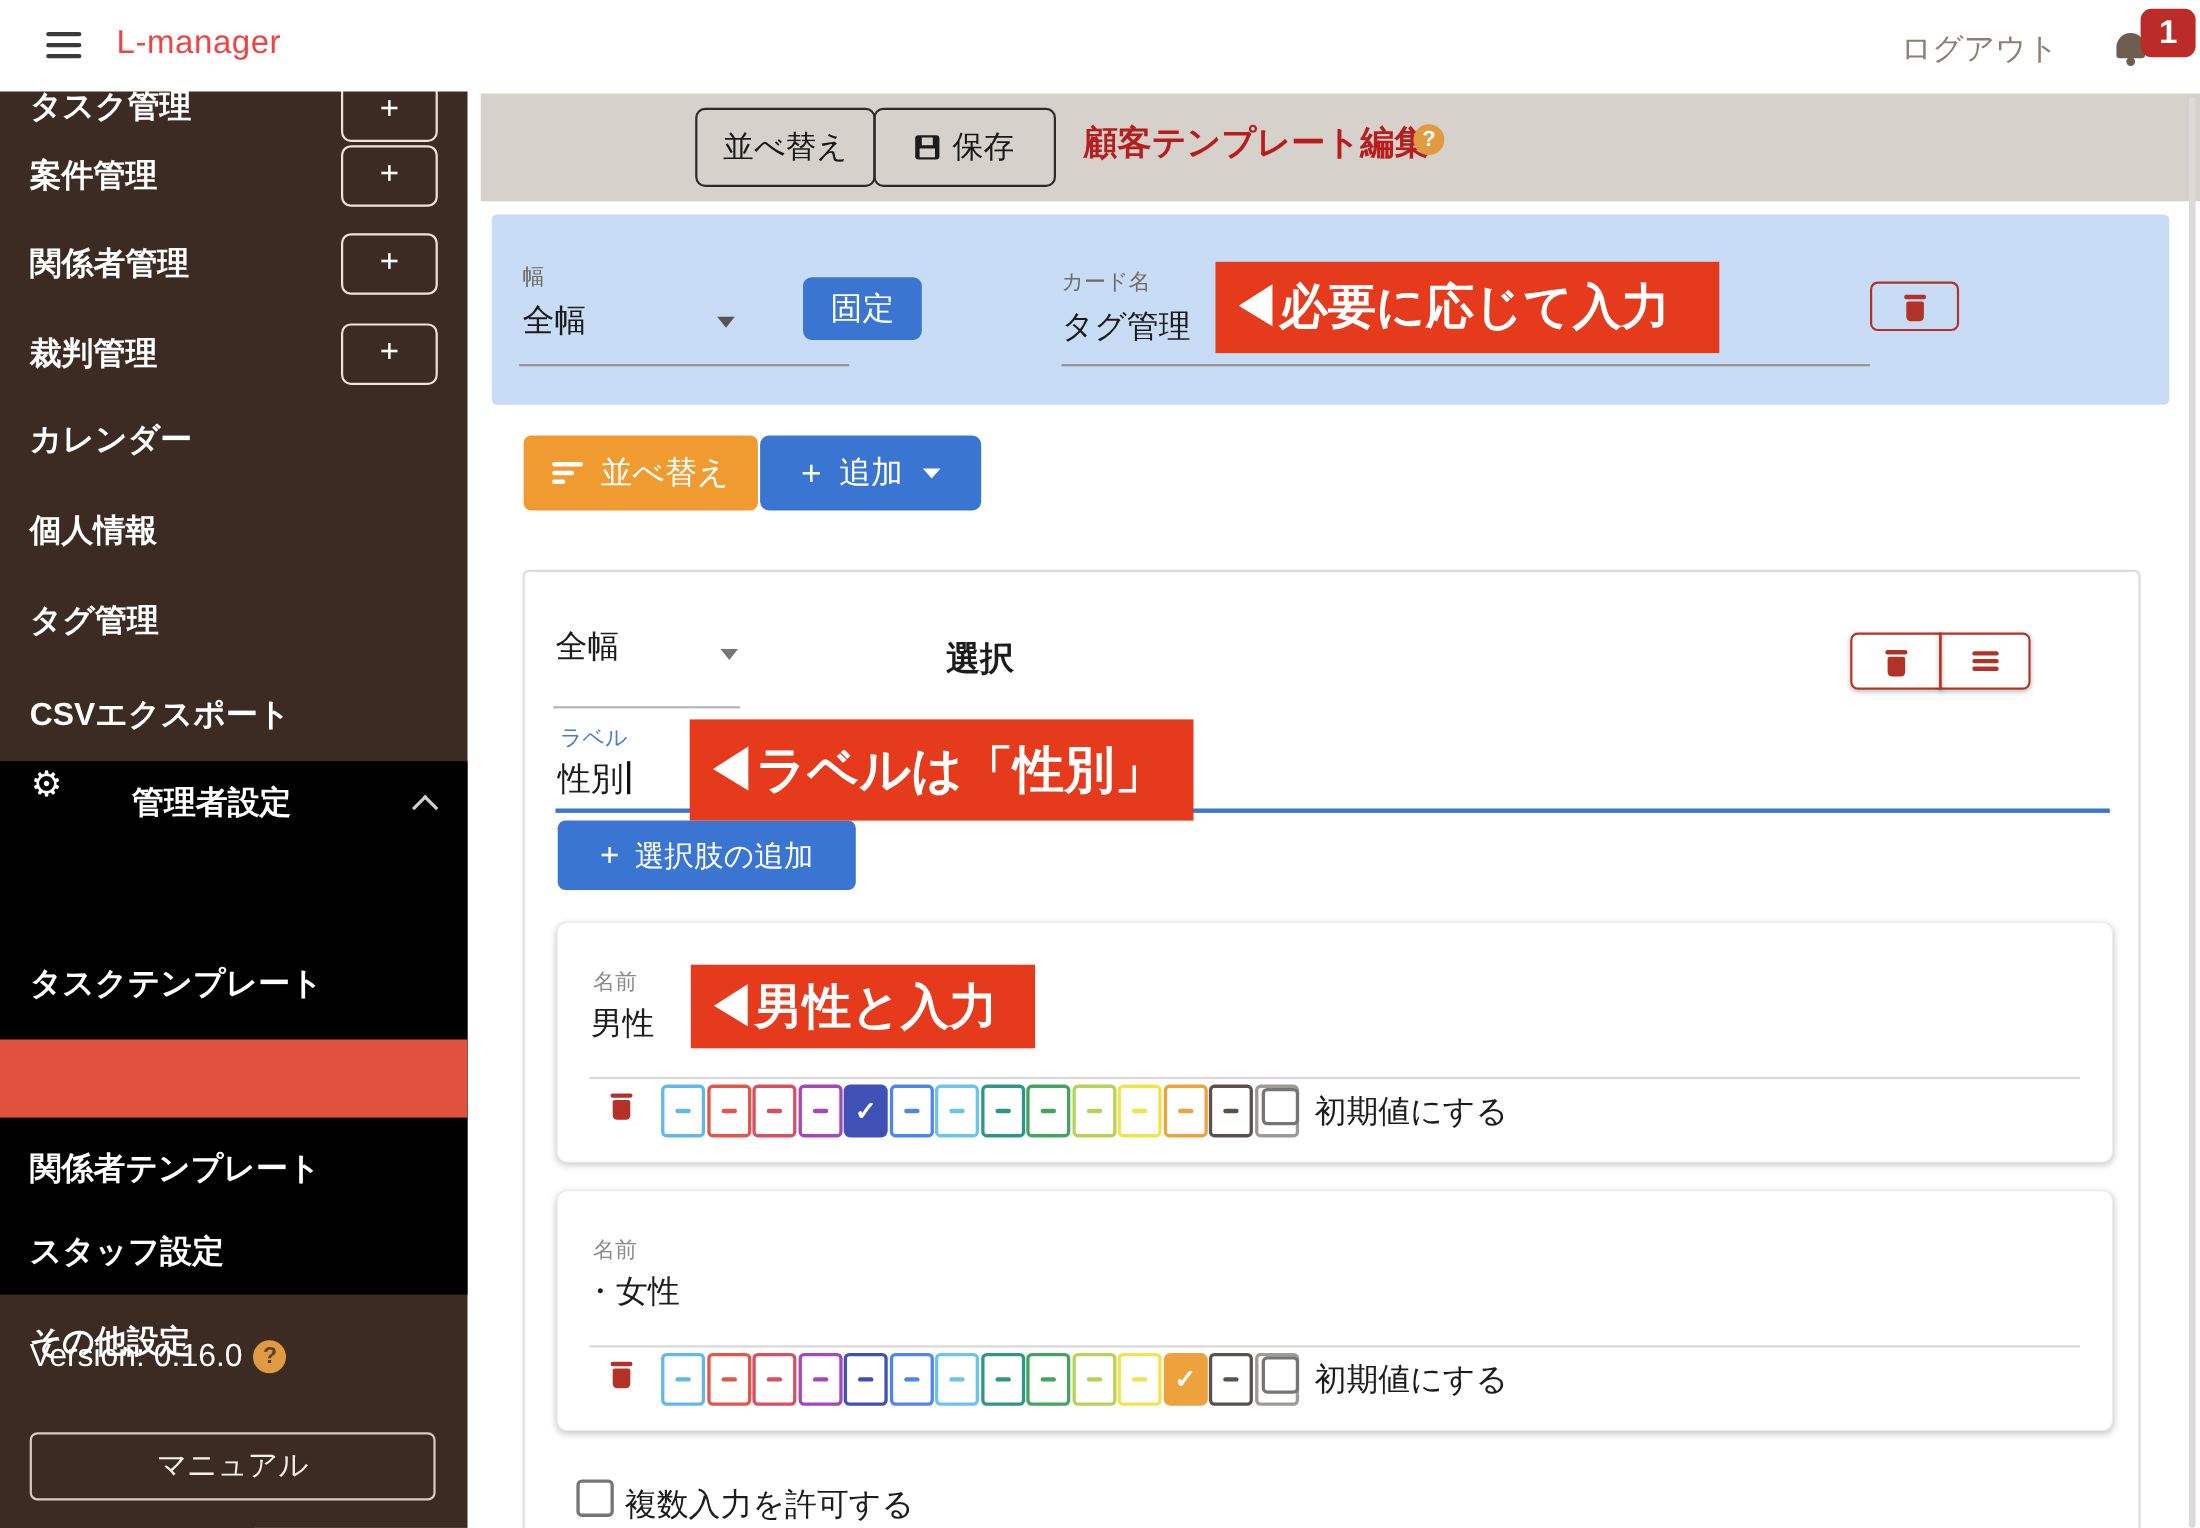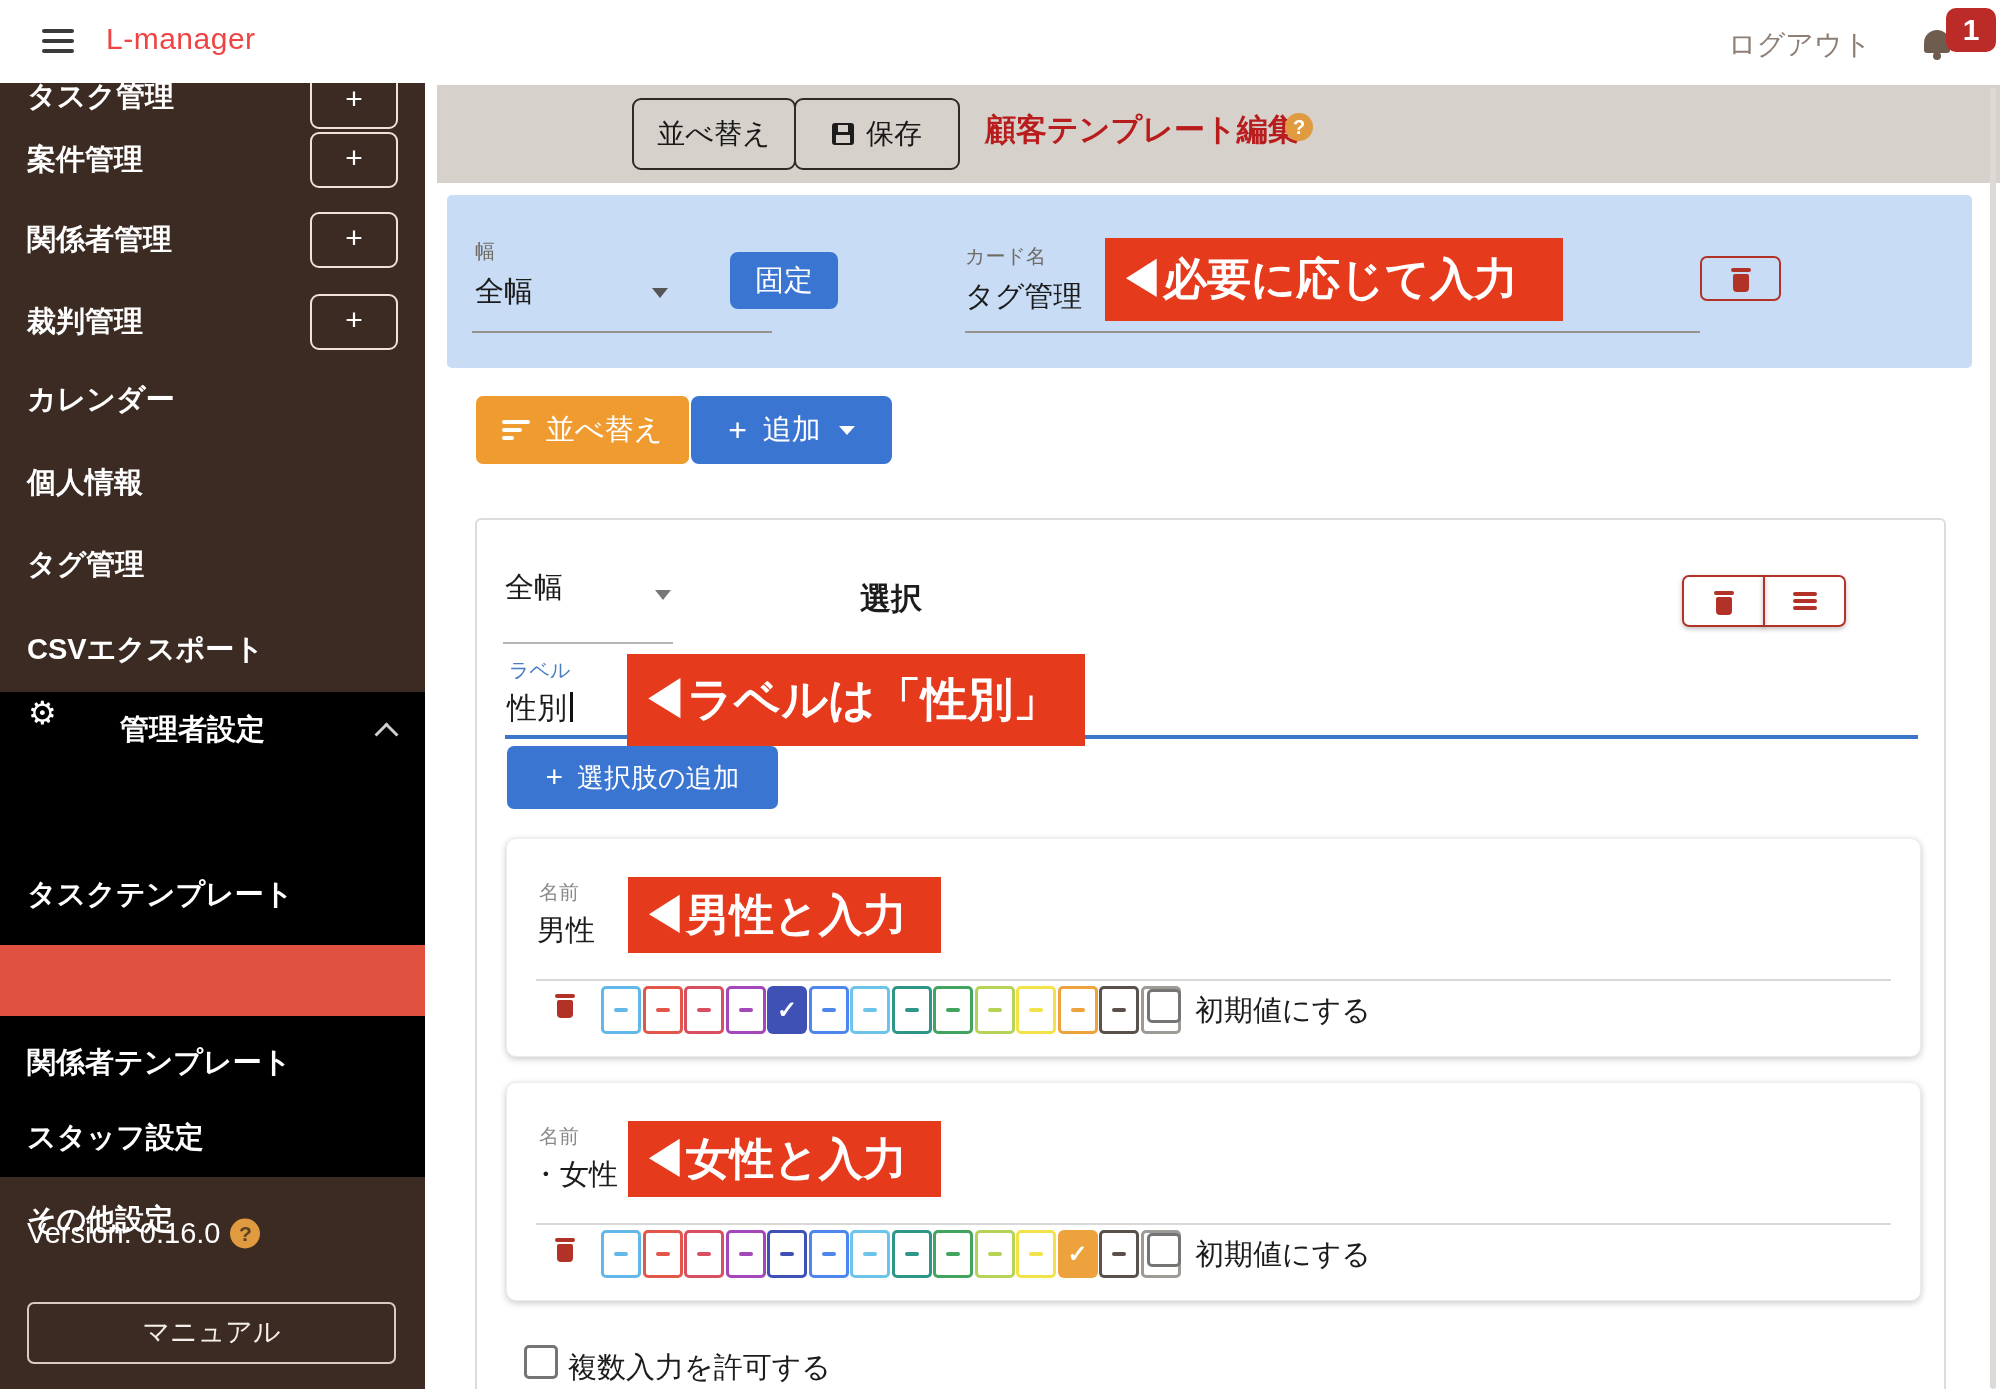--- a/index.html
+++ b/index.html
@@ -263,23 +263,20 @@
             <i style="background: rgb(158, 154, 150);"></i>
           </span>
         </div>
       <span class="checkbox" style="left:640px;top:150px"></span>
       <span class="cb-label" style="left:688px;top:152px">初期値にする</span>
     </div>
 
     <div class="opt-card" style="top:562px">
       <span class="f-label" style="left:32px;top:40px;color:#8a8a8a">名前</span>
       <span class="f-value" style="left:24px;top:72px">・女性</span>
-      <div class="annot" style="left:121px;top:38px;width:285px;height:76px;font-size:44px">
-          <span>◀女性と入力</span>
-        </div>
       <div class="divider" style="left:29px;top:140px;width:1355px"></div>
       <span class="trash" style="position:absolute;left:48px;top:152px"></span>
       <div class="swatch-row" style="left:94px;top:147px">
           <span class="swatch" style="border-color: rgb(98, 184, 232);">
             <i style="background: rgb(98, 184, 232);"></i>
           </span>
           <span class="swatch" style="border-color: rgb(227, 87, 75);">
             <i style="background: rgb(227, 87, 75);"></i>
           </span>
           <span class="swatch" style="border-color: rgb(217, 79, 98);">

